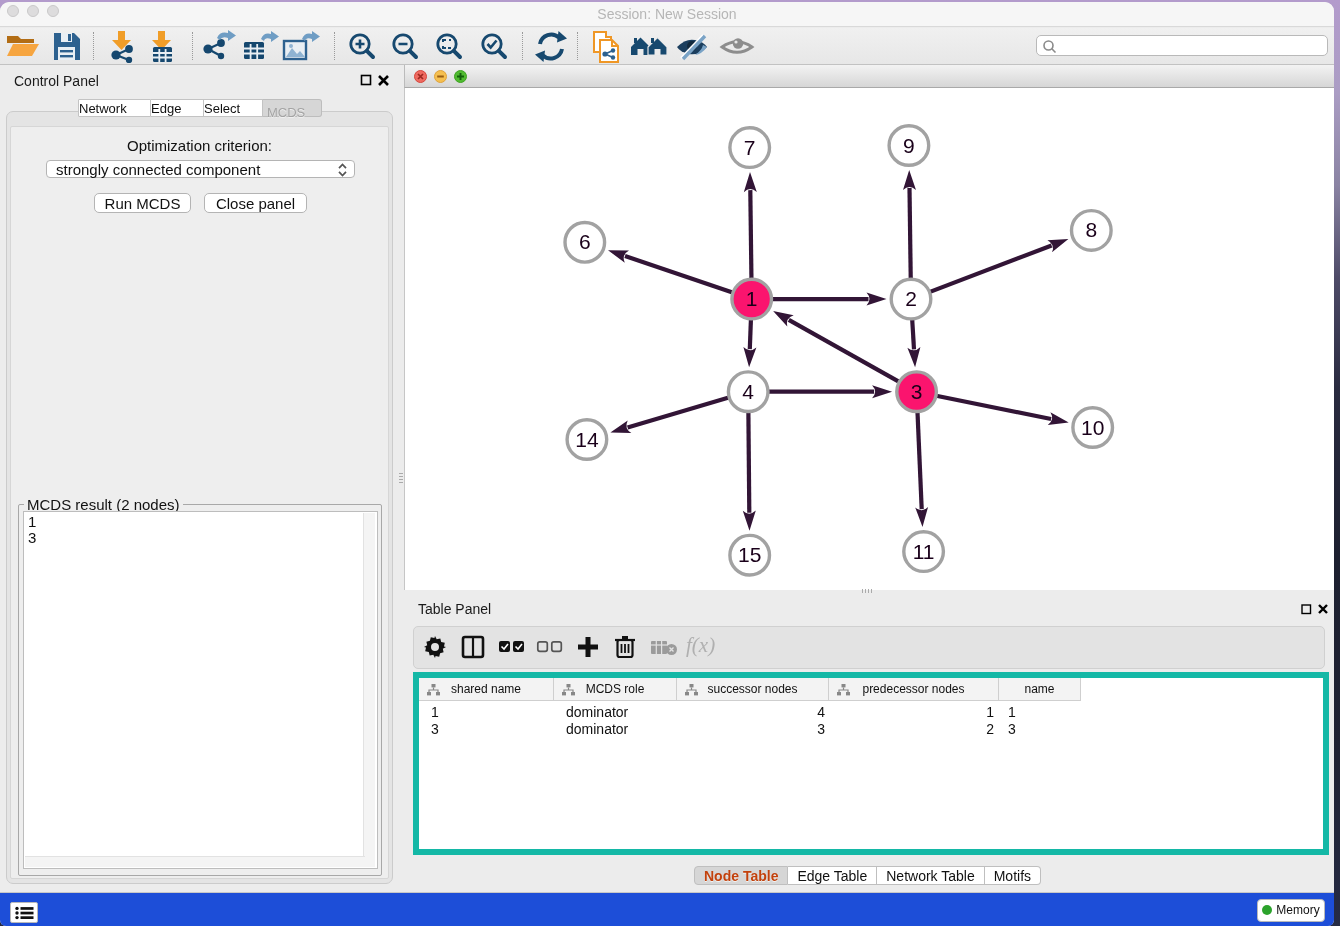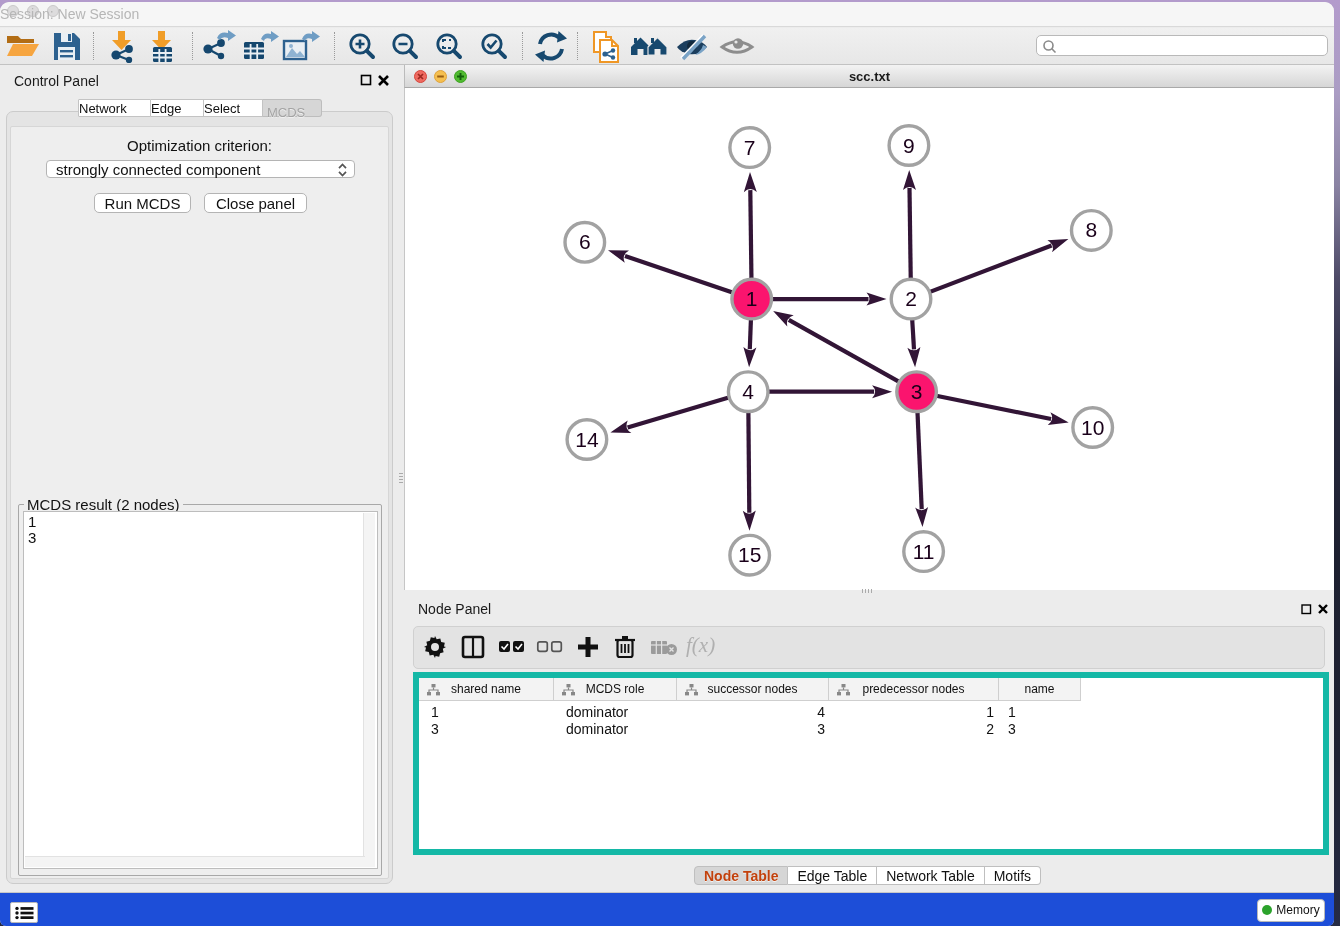--- a/index.html
+++ b/index.html
@@ -1,21 +1,21 @@
 <!DOCTYPE html>
 <html><head><meta charset="utf-8">
 <style>
 *{margin:0;padding:0;box-sizing:border-box}
 html,body{width:1340px;height:926px;overflow:hidden}
 body{font-family:"Liberation Sans",sans-serif;background:linear-gradient(180deg,#b39bcc 0%,#ab9dc4 10%,#8a83a3 20%,#4e4b68 30%,#2a2b40 42%,#1d2030 60%,#1f2233 82%,#262b44 100%);}
 .abs{position:absolute}
 #app{position:absolute;left:0;top:2px;width:1334px;height:924px;background:#ececec;border-radius:9px 9px 6px 6px;overflow:hidden}
 #titlebar{position:absolute;left:0;top:0;width:100%;height:25px;background:#f6f6f6;border-radius:9px 9px 0 0;border-bottom:1px solid #d9d9d9}
 .tl{position:absolute;top:3px;width:12px;height:12px;border-radius:50%;background:#dddcdd;border:1px solid #c9c8c9}
-#wtitle{position:absolute;top:4px;left:0;width:100%;text-align:left;font-size:14px;color:#b6b6b6}
+#wtitle{position:absolute;top:4px;left:0;width:100%;text-align:center;font-size:14px;color:#b6b6b6}
 #toolbar{position:absolute;left:0;top:26px;width:100%;height:37px;background:linear-gradient(#f0f0f0,#e7e7e7);border-bottom:1px solid #c2c2c2}
 .tsep{position:absolute;top:4px;height:28px;width:0;border-left:1px dotted #9a9a9a}
 .ticon{position:absolute;top:2px}
 #search{position:absolute;left:1036px;top:7px;width:292px;height:21px;background:#fff;border:1px solid #b9b9b9;border-radius:5px}
 
 #cpanel{position:absolute;left:0;top:63px;width:399px;height:827px;background:#ececec}
 #cphead{position:absolute;left:14px;top:8px;font-size:14px;color:#1a1a1a}
 .tabs{position:absolute;display:flex;z-index:5}
 .tab{font-size:13px;height:18px;line-height:17px;padding:0 12px;background:#fff;border:1px solid #c3c3c3;border-left:none;color:#111;text-align:left}
 .tab.first{border-left:1px solid #c3c3c3;border-radius:1px 0 0 1px}
@@ -247,21 +247,20 @@
   <div class="traffic" style="left:29px;background:#f5bf4f;border:1px solid #dfa33b">
           <svg width="11" height="11" viewBox="0 0 11 11" style="position:absolute;left:0;top:0">
             <path d="M2.2 5.5h6.6" stroke="#985d12" stroke-width="1.9"></path>
           </svg>
         </div>
   <div class="traffic" style="left:49px;background:#50ba31;border:1px solid #3da321">
           <svg width="11" height="11" viewBox="0 0 11 11" style="position:absolute;left:0;top:0">
             <path d="M5.5 2v7M2 5.5h7" stroke="#11600a" stroke-width="1.9"></path>
           </svg>
         </div>
-  <div id="nettext">scc.txt</div>
  </div>
  <div id="netcanvas">
  <svg width="929" height="502" viewBox="0 0 929 502" style="position:absolute;left:0;top:0">
 <g stroke="#321536" stroke-width="4.2" fill="none">
 <line x1="346.7" y1="211.1" x2="345.3" y2="102.1"></line>
 <line x1="346.7" y1="211.1" x2="220.0" y2="168.0"></line>
 <line x1="346.7" y1="211.1" x2="463.5" y2="211.1"></line>
 <line x1="346.7" y1="211.1" x2="344.8" y2="261.2"></line>
 <line x1="506.0" y1="211.1" x2="504.5" y2="100.0"></line>
 <line x1="506.0" y1="211.1" x2="646.6" y2="157.5"></line>
@@ -309,21 +308,21 @@
 <text x="343.2" y="310.7" text-anchor="middle" font-family="Liberation Sans, sans-serif" font-size="21" fill="#1a001a">4</text>
 <text x="511.6" y="310.7" text-anchor="middle" font-family="Liberation Sans, sans-serif" font-size="21" fill="#1a001a">3</text>
 <text x="181.9" y="358.5" text-anchor="middle" font-family="Liberation Sans, sans-serif" font-size="21" fill="#1a001a">14</text>
 <text x="687.7" y="346.5" text-anchor="middle" font-family="Liberation Sans, sans-serif" font-size="21" fill="#1a001a">10</text>
 <text x="344.7" y="474.2" text-anchor="middle" font-family="Liberation Sans, sans-serif" font-size="21" fill="#1a001a">15</text>
 <text x="518.6" y="470.6" text-anchor="middle" font-family="Liberation Sans, sans-serif" font-size="21" fill="#1a001a">11</text>
  </svg>
  </div>
 </div>
 <div id="tpanel">
- <div id="tphead">Node Panel</div>
+ <div id="tphead">Table Panel</div>
  <svg class="abs" style="left:897px;top:8px" width="11" height="11" viewBox="0 0 11 11">
         <rect x="1" y="1" width="8.5" height="8.5" fill="none" stroke="#000" stroke-width="1.4"></rect>
       </svg>
  <svg class="abs" style="left:913px;top:7px" width="12" height="12" viewBox="0 0 12 12">
         <path d="M2 2L10 10M10 2L2 10" stroke="#000" stroke-width="2.4"></path>
       </svg>
  <div id="ttoolbar">
   <svg class="abs" style="left:10px;top:9px" width="22" height="22" viewBox="0 0 22 22">
           <path fill="#111" d="M11 0l1.7 3.2 3.6-.8.9 3.5 3.6.9-.8 3.6L22 11l-3.2 1.7.8 3.6-3.5.9-.9 3.6-3.6-.8L11 22l-1.7-3.2-3.6.8-.9-3.5-3.6-.9.8-3.6L0 11l3.2-1.7-.8-3.6 3.5-.9.9-3.6 3.6.8z M11 7a4 4 0 100 8 4 4 0 000-8z" fill-rule="evenodd"></path>
         </svg>

